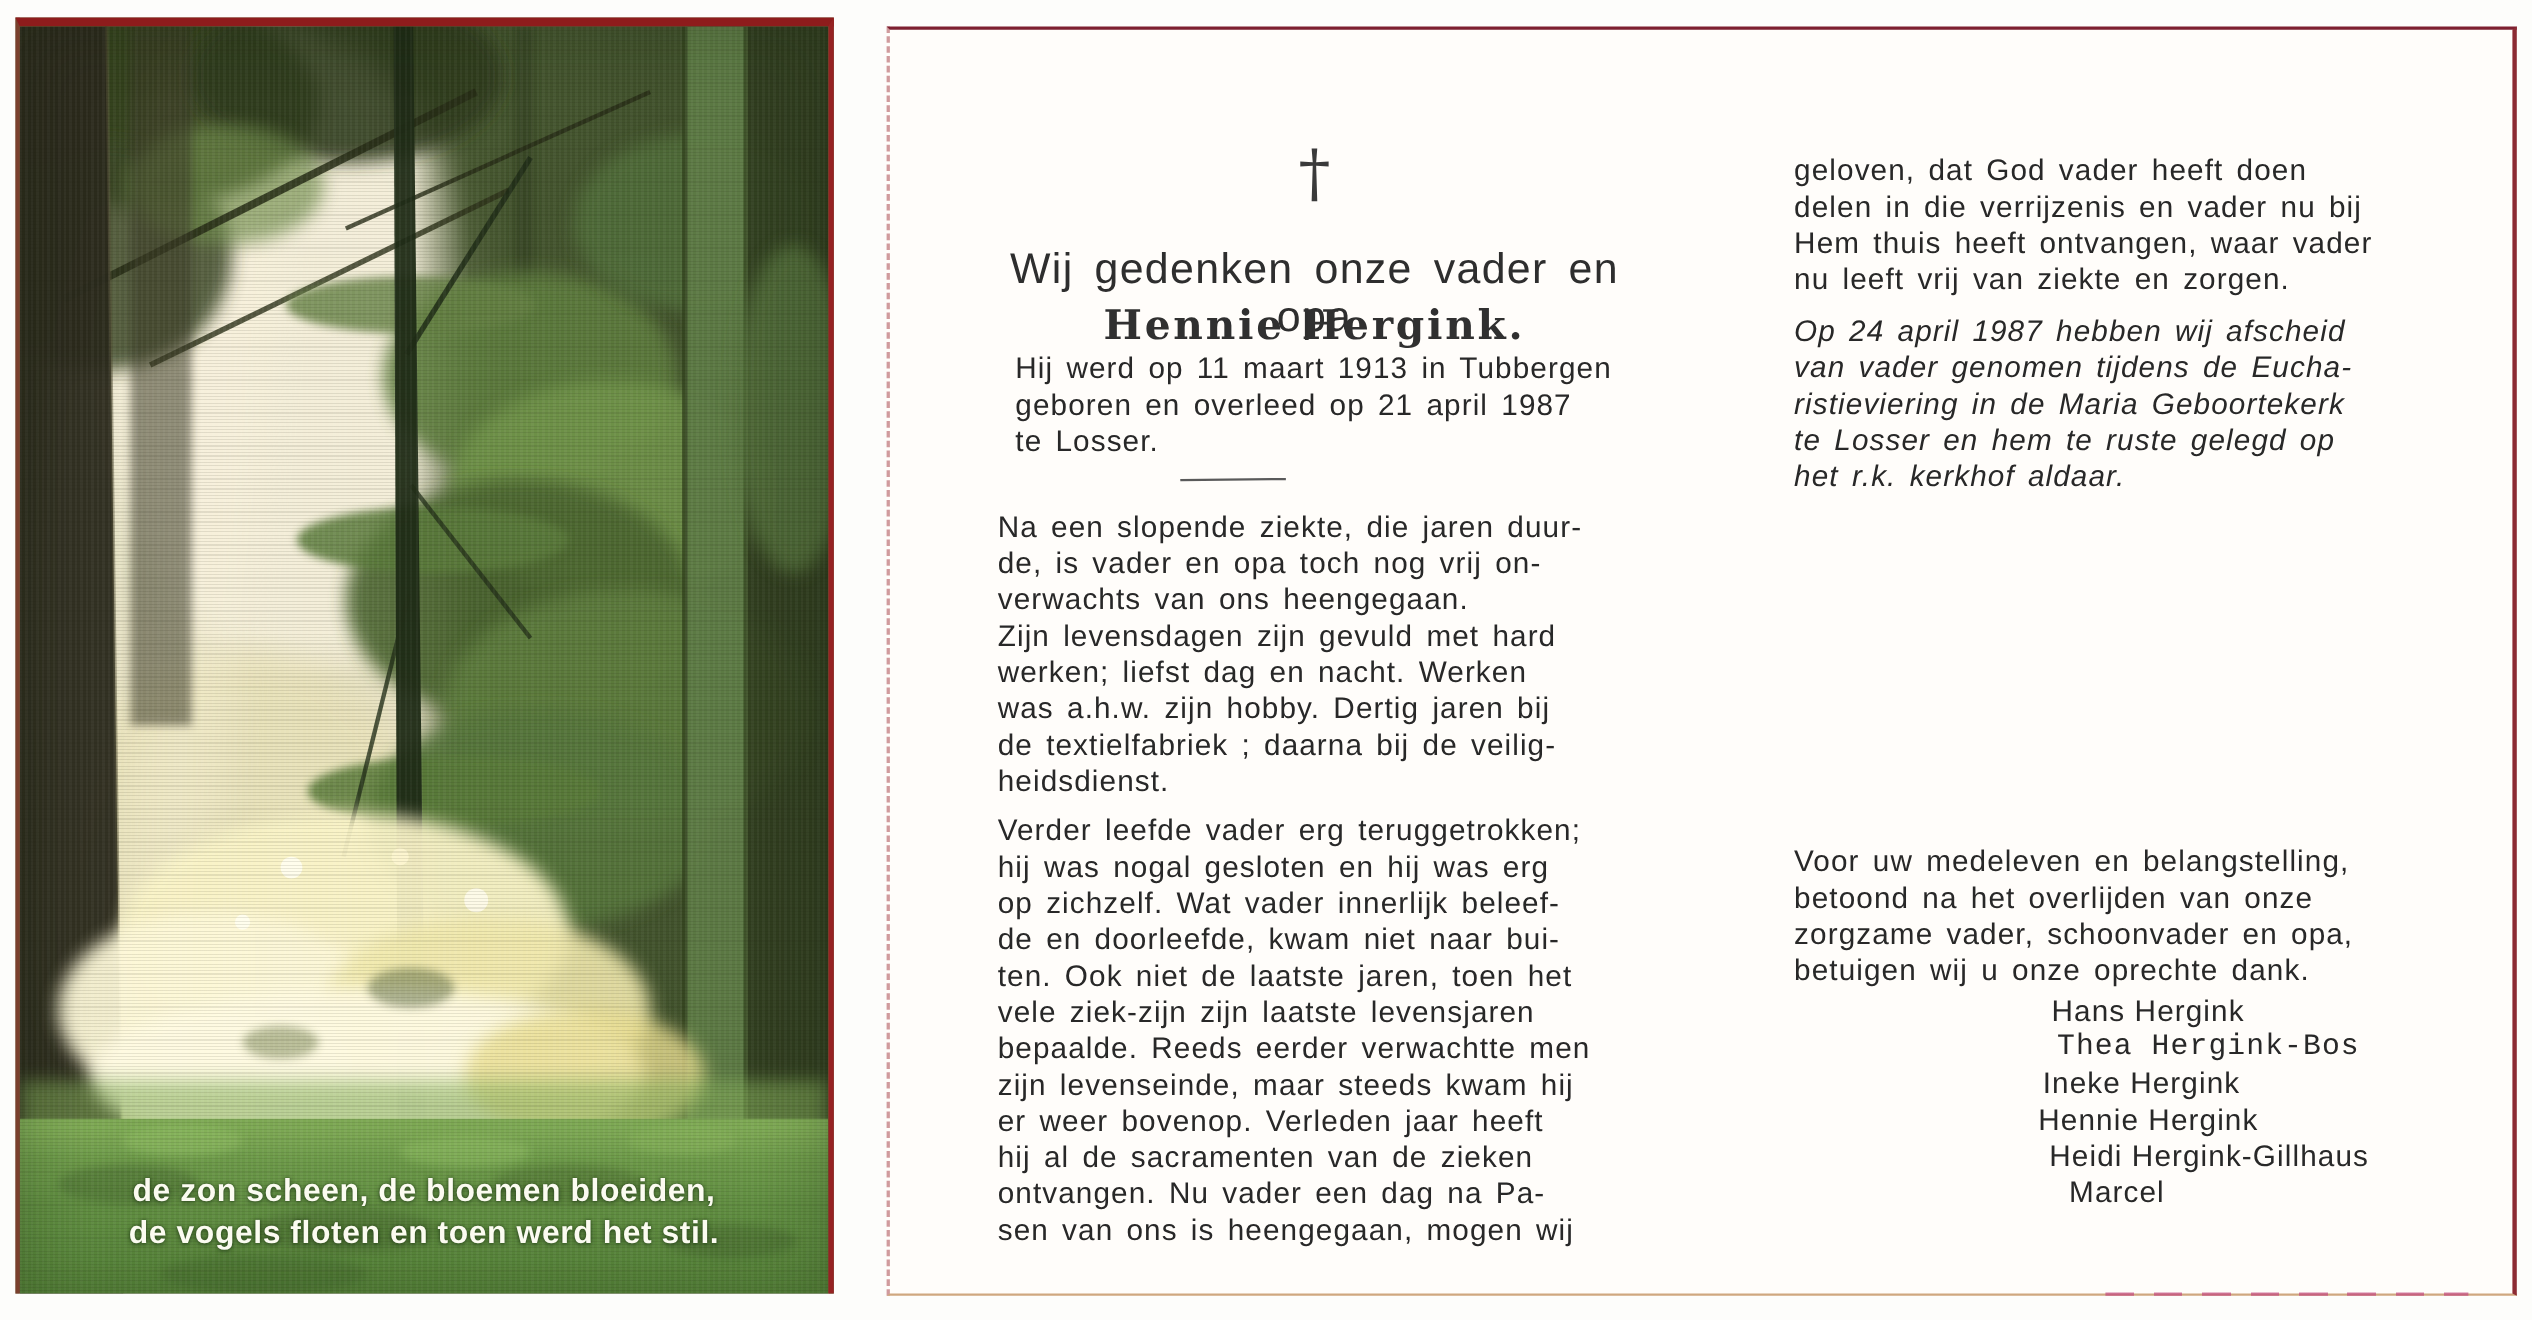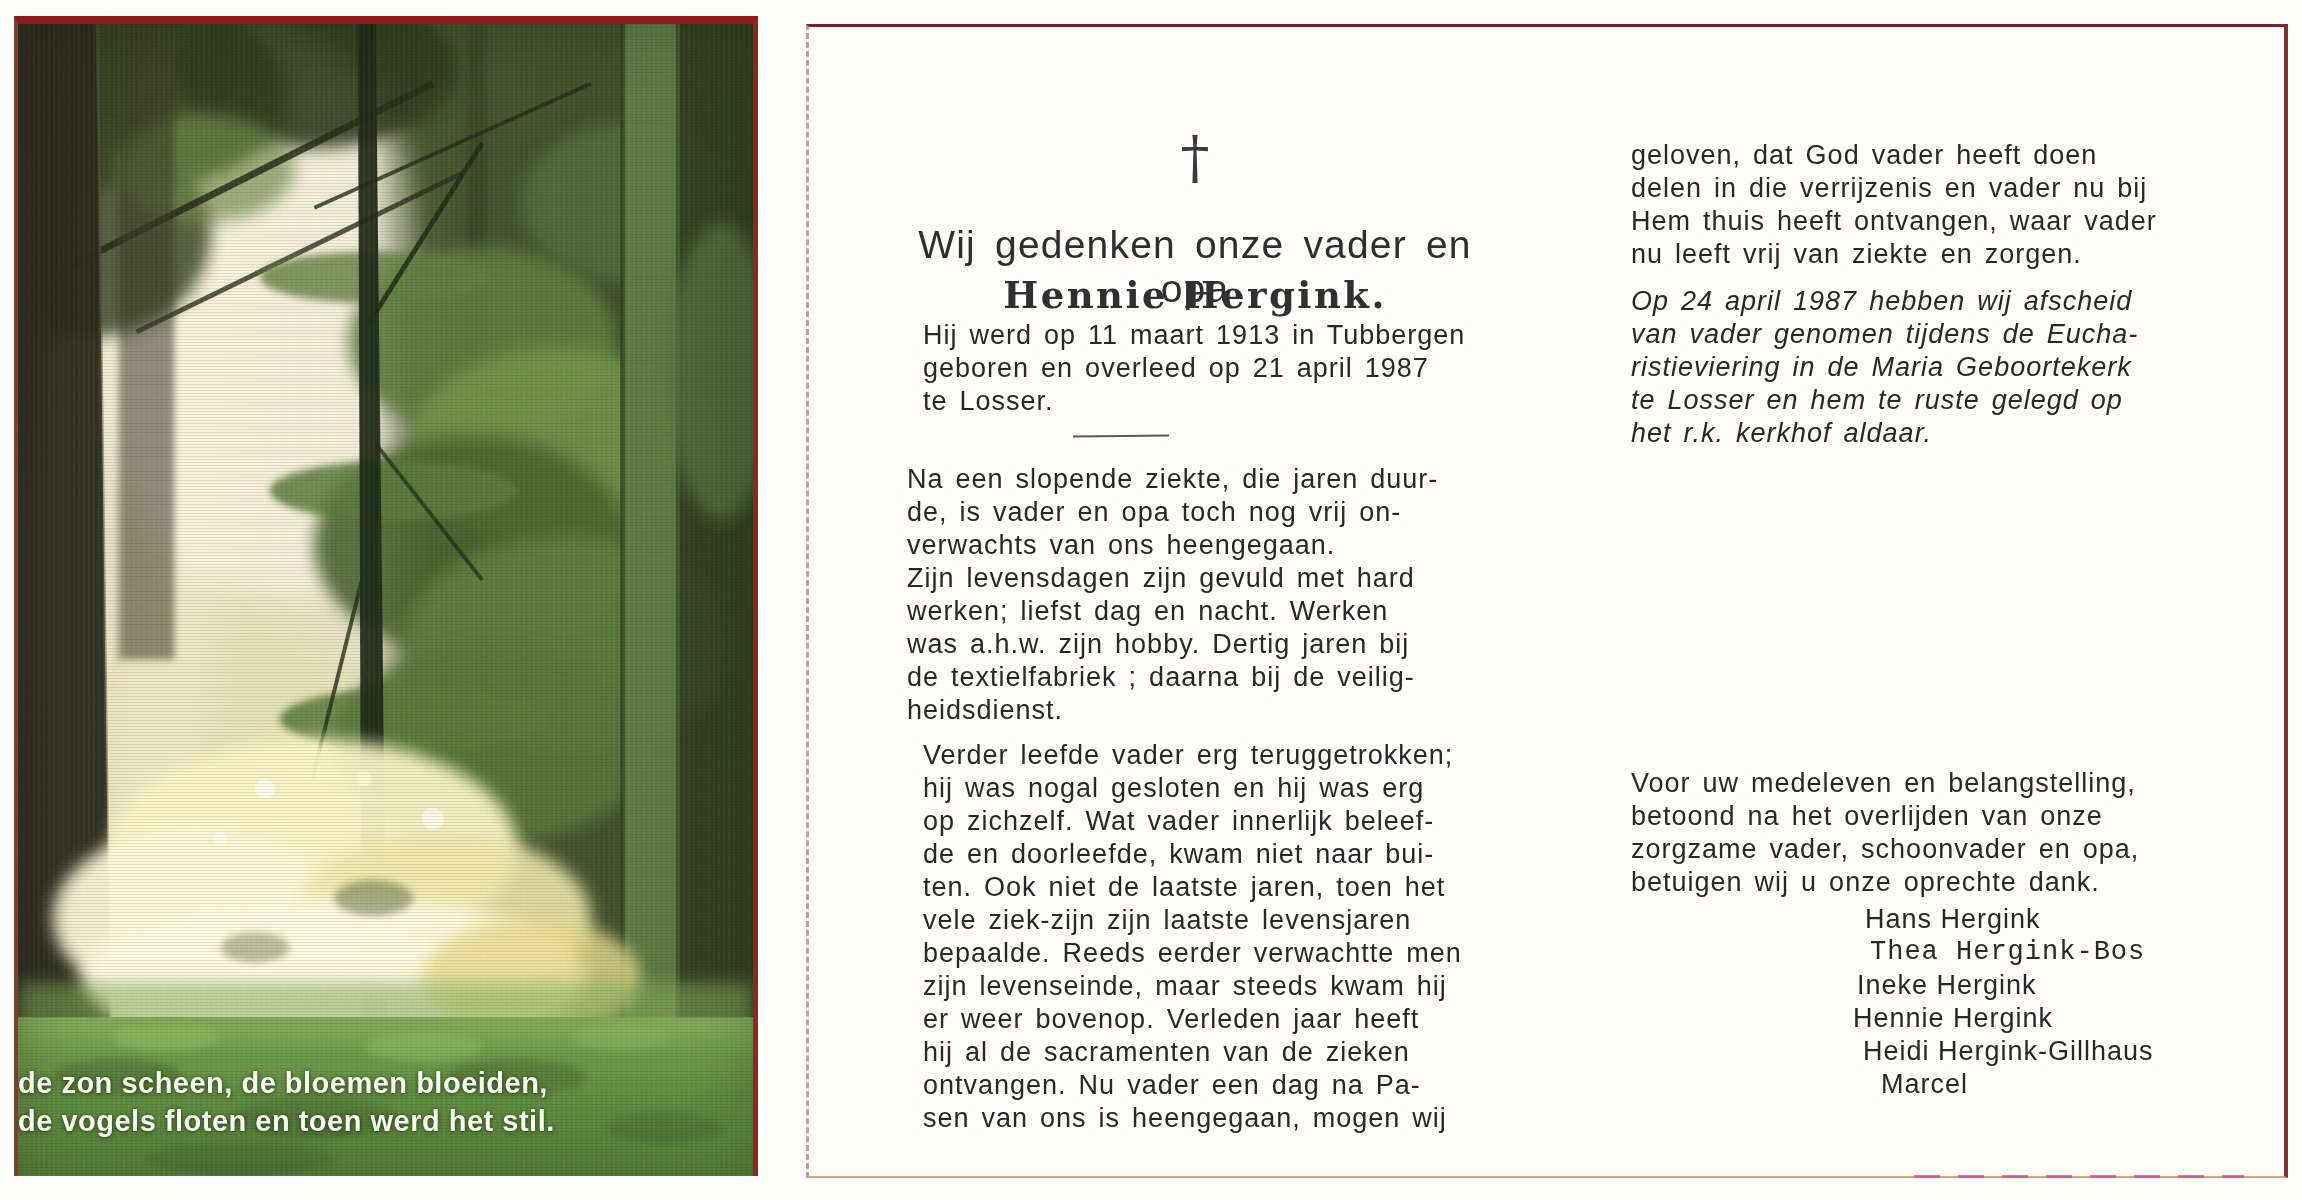--- a/index.html
+++ b/index.html
@@ -24,21 +24,21 @@
   .photo-card svg{position:absolute;inset:0;width:100%;height:100%;display:block;}
   .scanlines{
     position:absolute;inset:0;pointer-events:none;
     background:
       repeating-linear-gradient(180deg, rgba(30,30,15,.10) 0 1px, rgba(255,255,255,0) 1px 3px),
       repeating-linear-gradient(90deg, rgba(255,255,255,.04) 0 2px, rgba(0,0,0,0) 2px 5px);
     box-shadow:inset 0 0 60px rgba(20,30,10,.25);
   }
   .photo-caption{
     position:absolute;left:0;right:0;top:1040px;
-    text-align:left;
+    text-align:center;
     font-size:29px;font-weight:bold;line-height:38px;
     color:#fbfbf0;
     letter-spacing:.5px;
     text-shadow:0 1px 5px rgba(30,55,20,.75), 0 0 2px rgba(30,55,20,.6);
     white-space:pre-line;
   }
   
   .text-card{
     position:absolute;left:806px;top:24px;width:1482px;height:1154px;
     box-sizing:border-box;
@@ -77,21 +77,21 @@
     font-size:27px;line-height:33px;
     letter-spacing:1px;word-spacing:3.5px;color:#282828;
   }
   .p-birth{position:absolute;left:16px;top:292px;width:100%;}
   .divider{
     position:absolute;left:166px;top:408px;width:96px;height:3px;
     border-top:2px solid #5a5a5a;
     transform:rotate(-0.6deg);
   }
   .p-life1{position:absolute;left:0;top:436px;width:100%;}
-  .p-life2{position:absolute;left:16px;top:712px;width:100%;}
+  .p-life2{position:absolute;left:0;top:712px;width:100%;}
   .p-faith{position:absolute;left:0;top:112px;width:100%;}
   .p-farewell{position:absolute;left:0;top:258px;width:100%;font-style:italic;}
   .p-thanks{position:absolute;left:0;top:740px;width:100%;}
   .names{position:absolute;left:222px;top:876px;}
   .names div{font-size:27px;line-height:33px;letter-spacing:1px;color:#282828;}
   .names div:nth-child(1){margin-left:12px;}
   .names div:nth-child(2){margin-left:17px;font-family:Liberation Mono, monospace;}
   .names div:nth-child(3){margin-left:4px;}
   .names div:nth-child(4){margin-left:0;}
   .names div:nth-child(5){margin-left:10px;}

